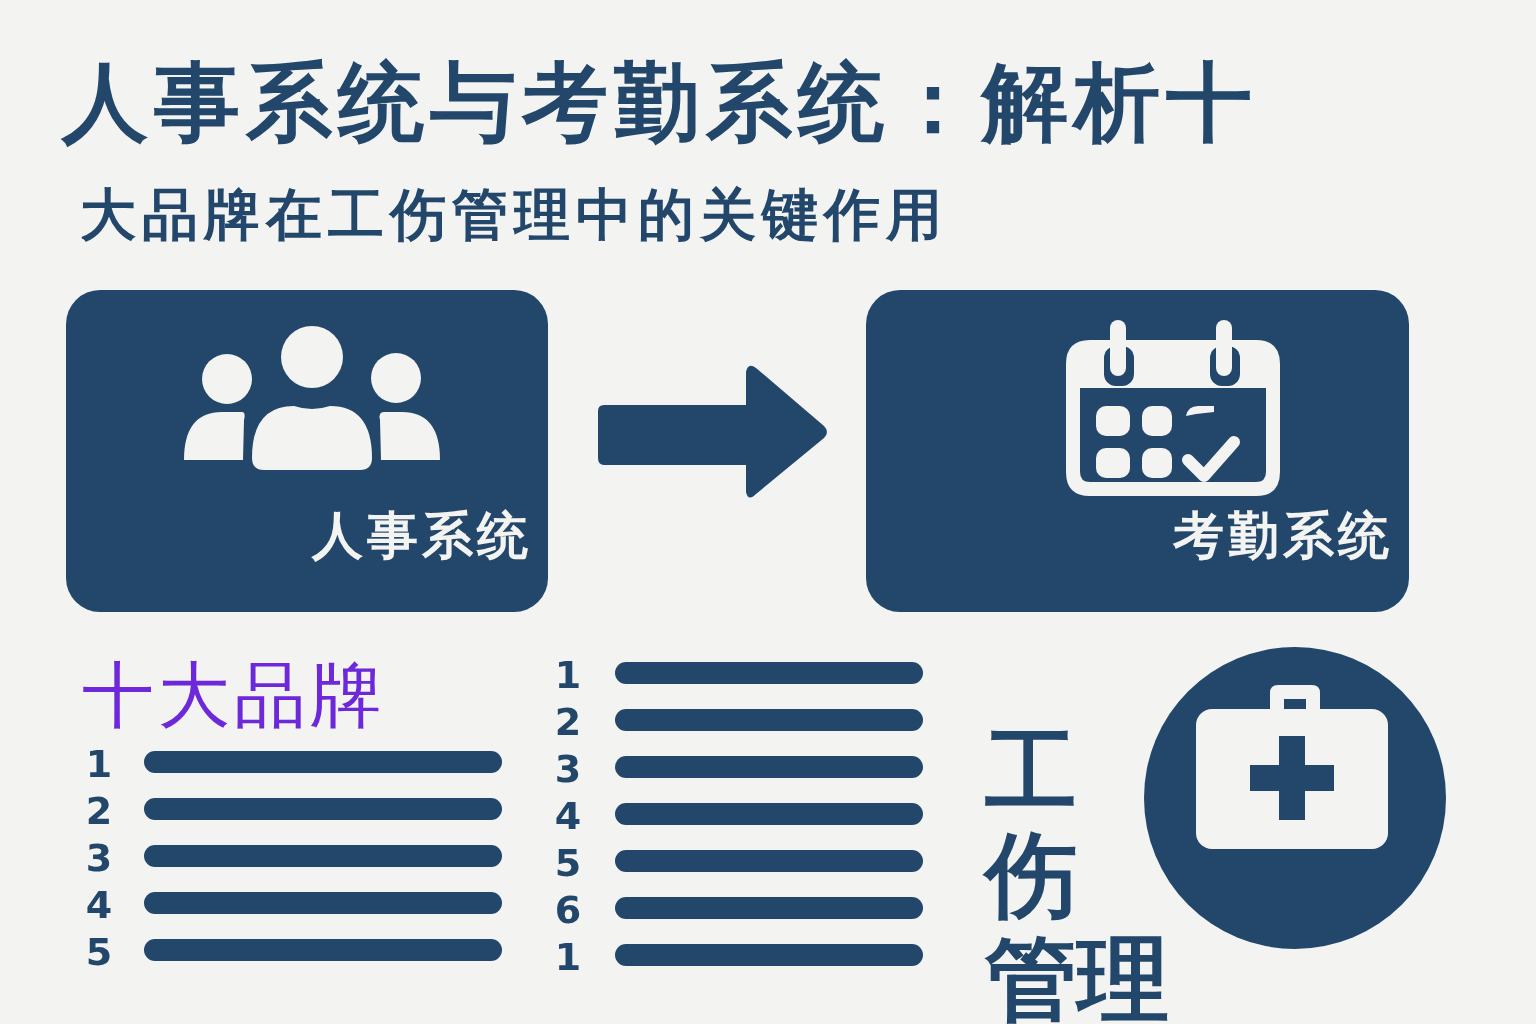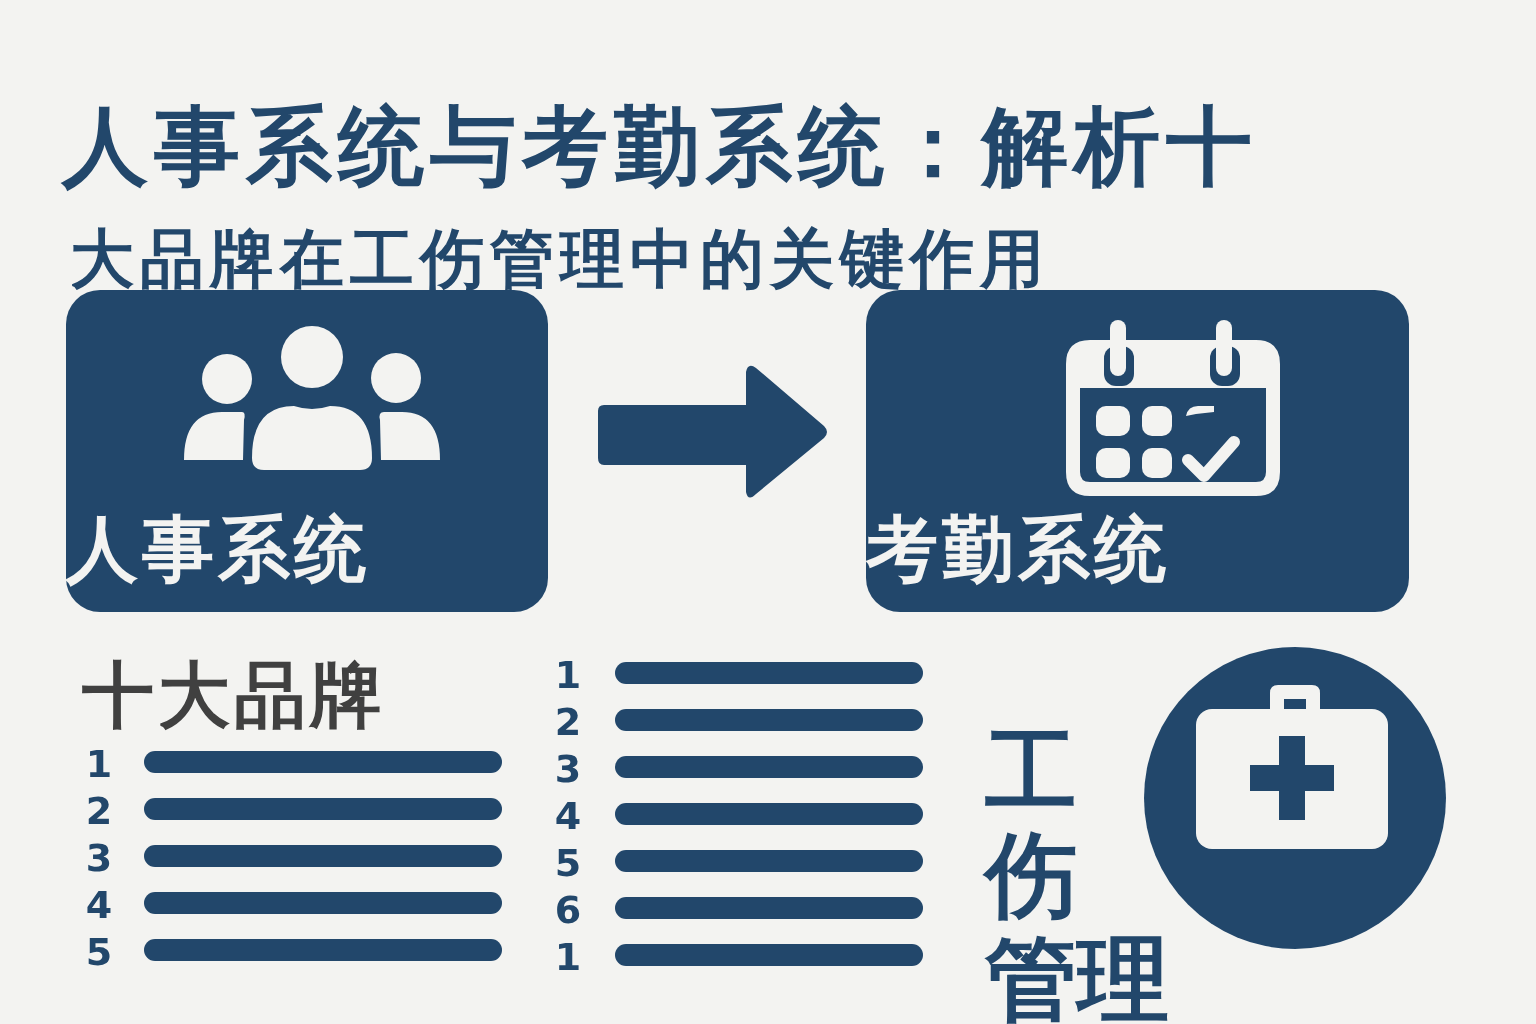--- a/index.html
+++ b/index.html
@@ -4,44 +4,44 @@
 <style>
   html, body { margin:0; padding:0; }
   body {
     width:1536px; height:1024px; overflow:hidden; position:relative;
     background:#f3f3f1;
     font-family:"DejaVu Sans", "Liberation Sans", sans-serif;
     color:#22476b;
   }
   .title-line {
     position:absolute; font-weight:bold; white-space:nowrap;
-    color:#22476b; letter-spacing:6px;margin-top:44px;
+    color:#22476b; letter-spacing:6px;
   }
   #t1 { left:62px; top:52px; font-size:86px; line-height:100px; }
-  #t2 { left:70px; top:170px; font-size:64px; line-height:90px; }
+  #t2 { left:80px; top:170px; font-size:56px; line-height:90px; }
 
   .box {
     position:absolute; background:#22476b; border-radius:34px;
   }
   #hr-box { left:66px; top:290px; width:482px; height:322px; }
   #att-box { left:866px; top:290px; width:543px; height:322px; }
   .box-label {
-    position:absolute; left:0; right:16px; text-align:left;
-    color:#f3f3f1; font-weight:bold; font-size:72px; letter-spacing:4px;
+    position:absolute; left:0; right:16px; text-align:right;
+    color:#f3f3f1; font-weight:bold; font-size:51px; letter-spacing:4px;
   }
   #hr-box .box-label { top:212px; }
   #att-box .box-label { top:212px; }
   .icon svg { display:block; }
   #people-icon { position:absolute; left:118px; top:30px; }
   #calendar-icon { position:absolute; left:200px; top:22px; }
 
   #arrow-icon { position:absolute; left:596px; top:360px; }
 
   .section-title {
-    position:absolute; font-weight:bold; color:#404040;
+    position:absolute; font-weight:normal; color:#6d28d9;
     font-size:72px; letter-spacing:4px; white-space:nowrap;
   }
   #brands-title { left:82px; top:648px; }
 
   .list { position:absolute; }
   .list-row { position:relative; height:47px; }
   .num {
     position:absolute; left:0; top:0; width:30px; text-align:center;
     font-weight:bold; font-size:38px; line-height:47px; color:#22476b;
   }

